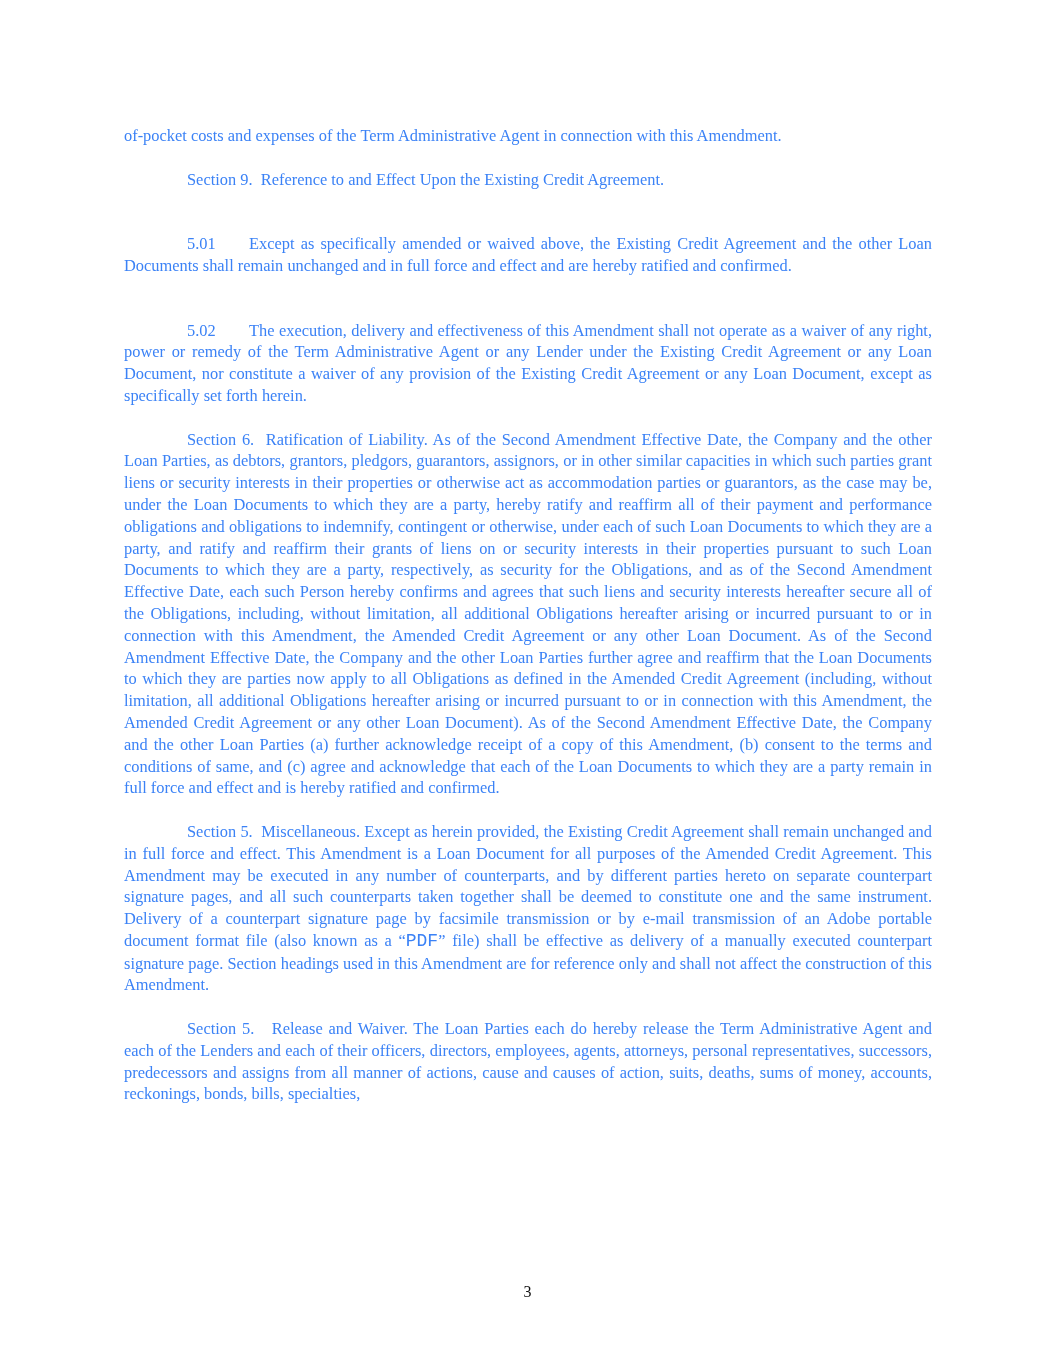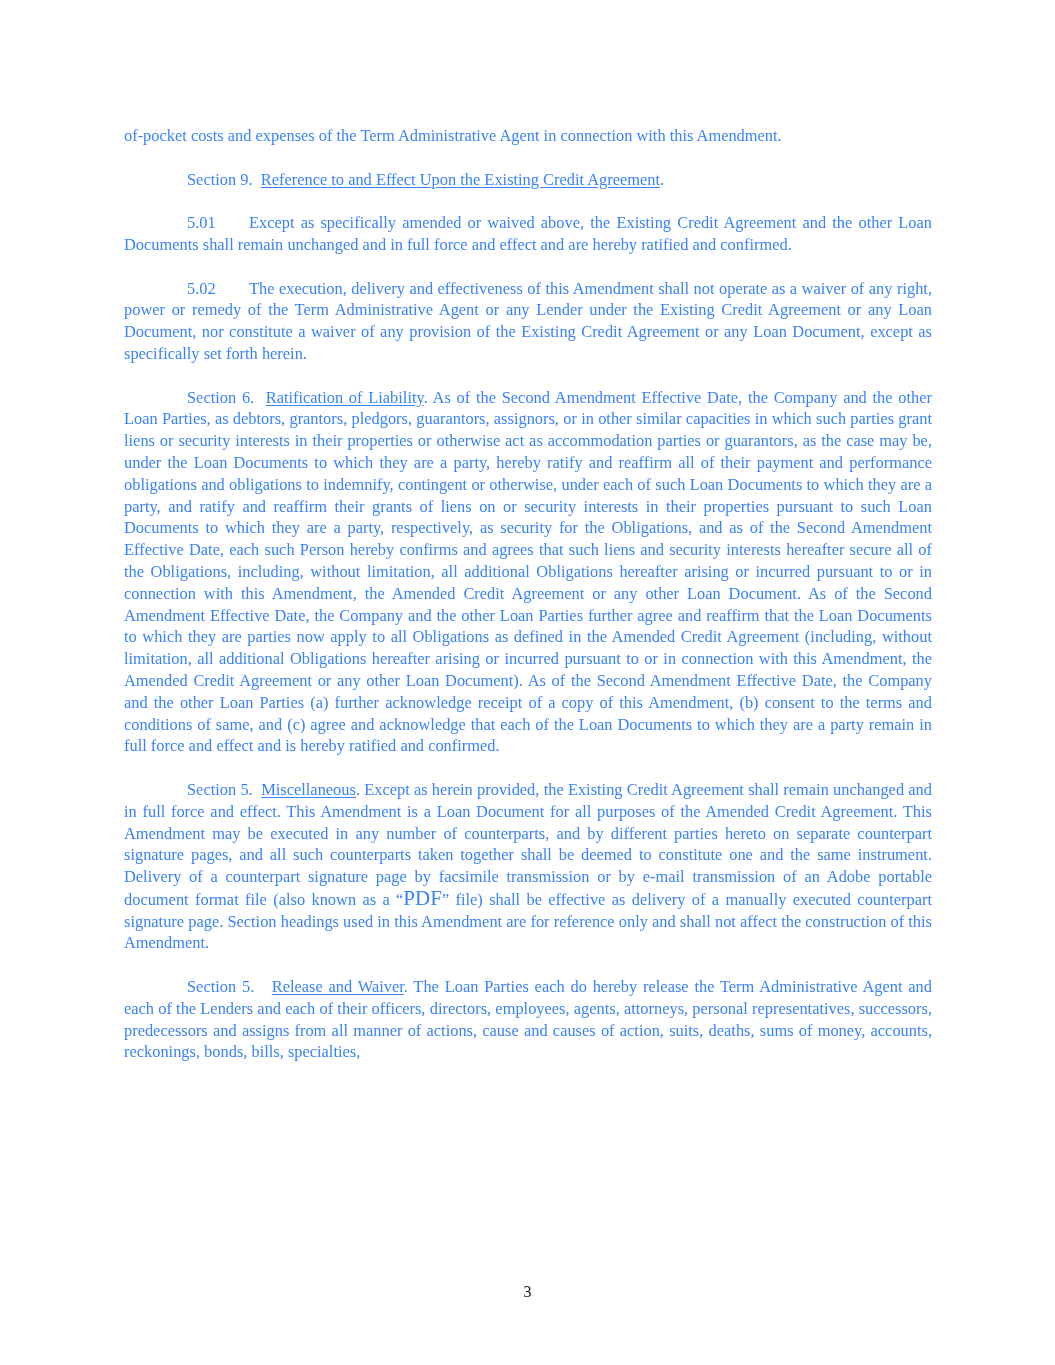--- a/index.html
+++ b/index.html
@@ -5,23 +5,23 @@
   html, body { margin: 0; padding: 0; background: #ffffff; }
   body { width: 1055px; height: 1365px; position: relative; overflow: hidden; }
   .page {
     position: absolute; left: 124px; top: 125px; width: 808px;
     font-family: "Liberation Serif", "DejaVu Serif", serif;
     font-size: 16.4px; line-height: 21.8px; color: #3b82f6;
   }
   p { margin: 0; text-align: justify; }
   .indent { text-indent: 63px; }
   .gap { margin-top: 21.8px; }
-  .u { text-decoration: underline; text-underline-offset: 2px; }
-  .sans { font-family: Liberation Serif, serif; font-size: 21px; }
-  .num { display: inline-block; width: 62px; text-indent: 0; }
+  .u { text-underline-offset: 2px; }
+  .sans { font-family: Liberation Mono, monospace; font-size: 18px; }
+  .num { display: inline-block; width: 62px; text-indent: 0; margin-top: 21px; }
   .page-number {
     position: absolute; left: 0; width: 1055px; top: 1283px; text-align: center;
     font-family: "Liberation Serif", "DejaVu Serif", serif; font-size: 16px; color: #111;
   }
 </style>
 </head>
 <body>
 
 <div class="page">
   <p>of-pocket costs and expenses of the Term Administrative Agent in connection with this Amendment.</p>

